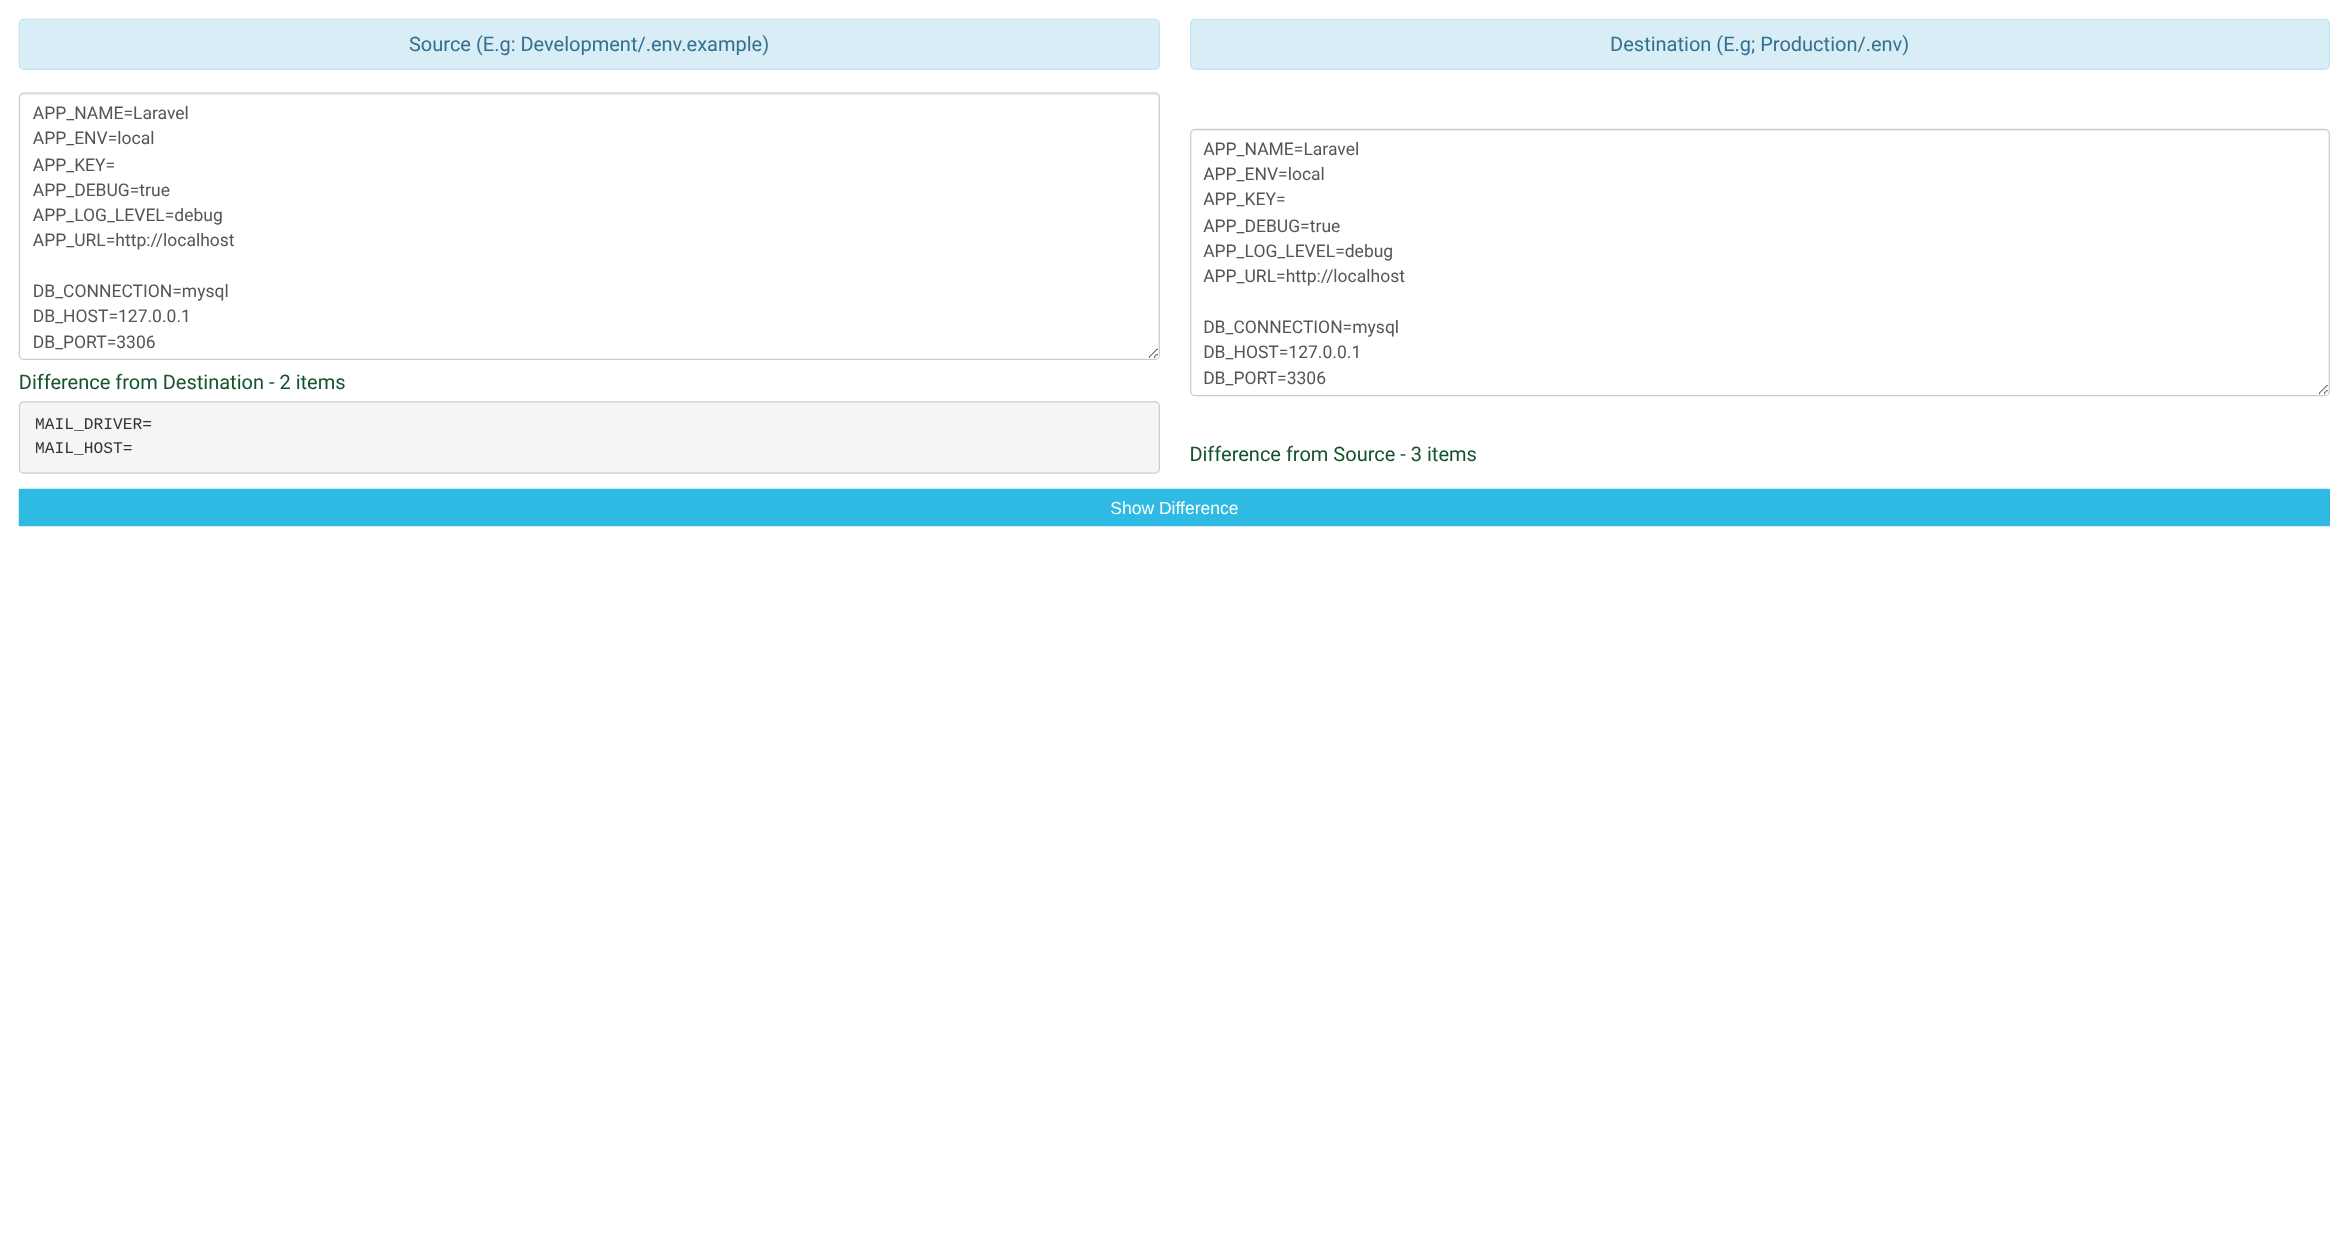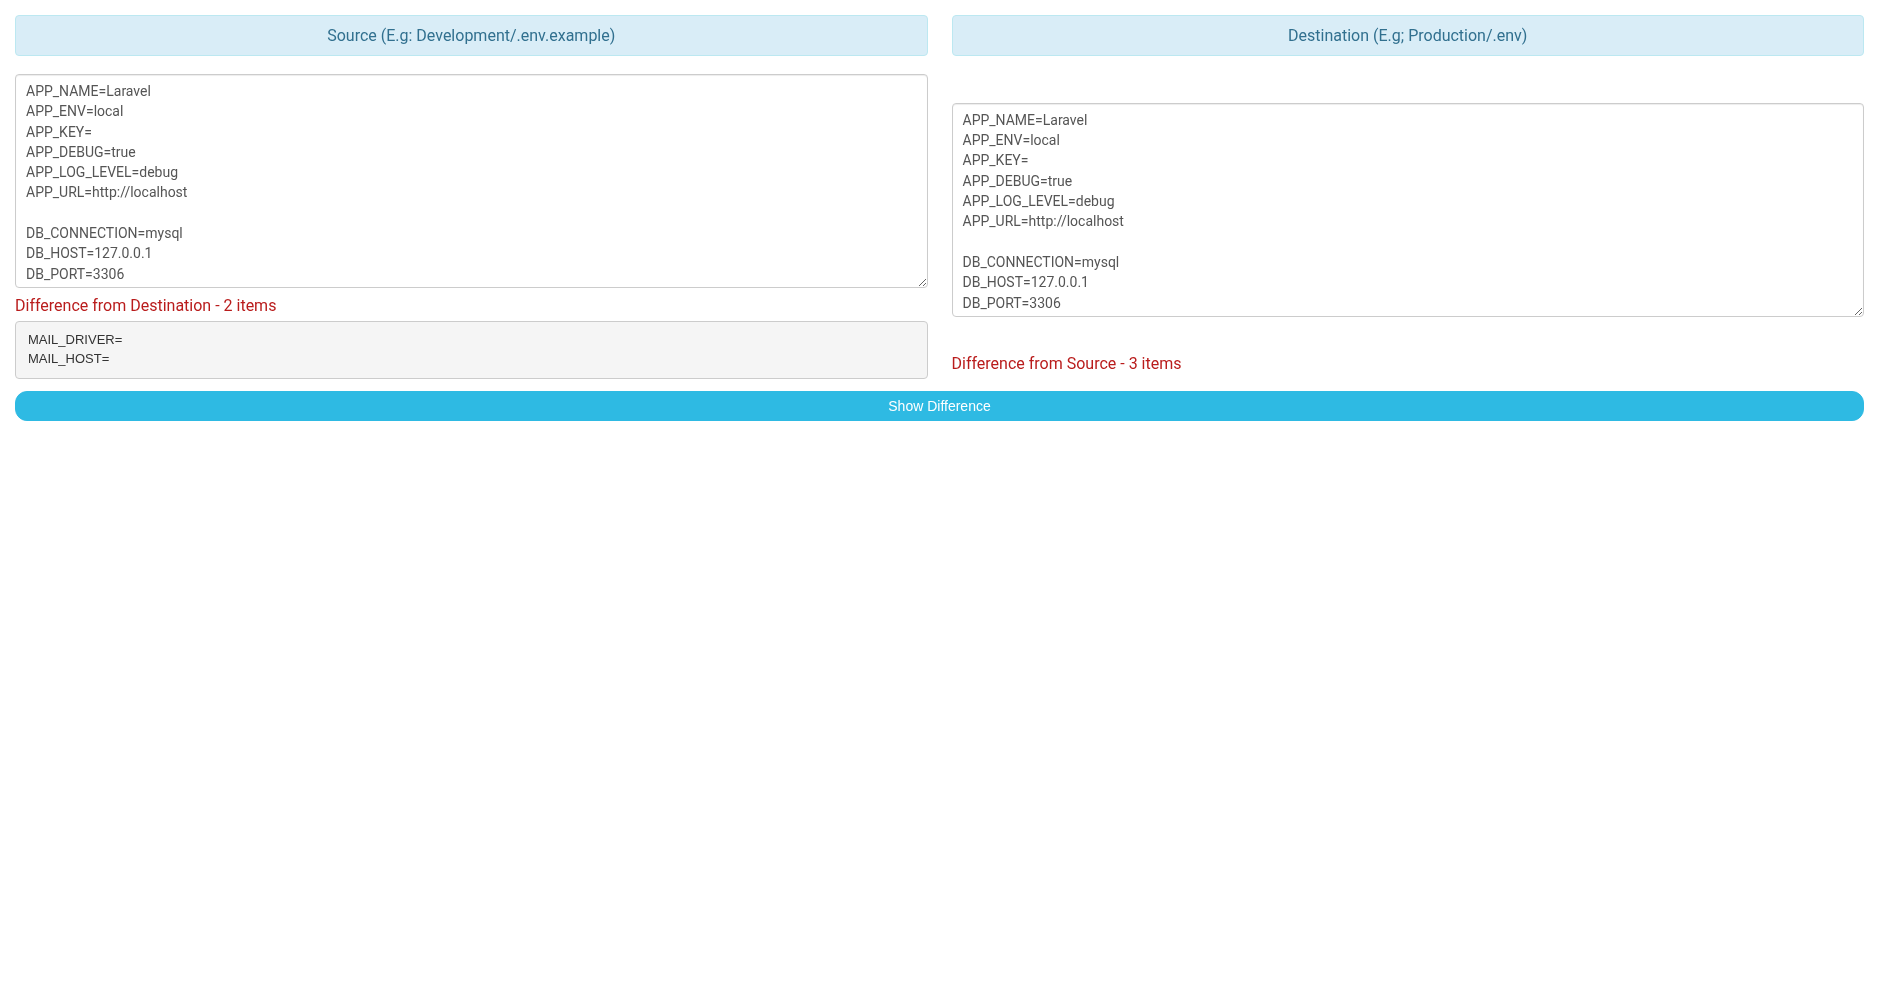--- a/index.html
+++ b/index.html
@@ -45,46 +45,46 @@
       color: #555;
       background-color: #fff;
       border: 1px solid #ccc;
       border-radius: 4px;
       box-shadow: inset 0 1px 1px rgba(0,0,0,0.075);
       resize: vertical;
       overflow-y: scroll;
     }
     .diff-label {
       font-size: 16px;
-      color: #b91c1c;
+      color: #14532d;
       margin-top: 8px;
       margin-bottom: 6px;
     }
     .diff-output {
       background-color: #f5f5f5;
       border: 1px solid #ccc;
       border-radius: 4px;
       padding: 9px 12px;
-      font-family: Liberation Sans, sans-serif;
+      font-family: Liberation Mono, monospace;
       font-size: 13px;
       line-height: 1.45;
       color: #333;
       white-space: pre;
       min-height: 30px;
     }
     .button-row {
       margin-top: 12px;
     }
     .show-diff-button {
       display: block;
       width: 100%;
       background-color: #2ebae3;
       color: #fff;
       border: 1px solid #2ebae3;
-      border-radius: 12px;
+      border-radius: 1px;
       padding: 6px 12px;
       font-size: 14px;
       text-align: center;
       cursor: pointer;
     }
   </style>
 </head>
 <body>
 
 <div class="container">

